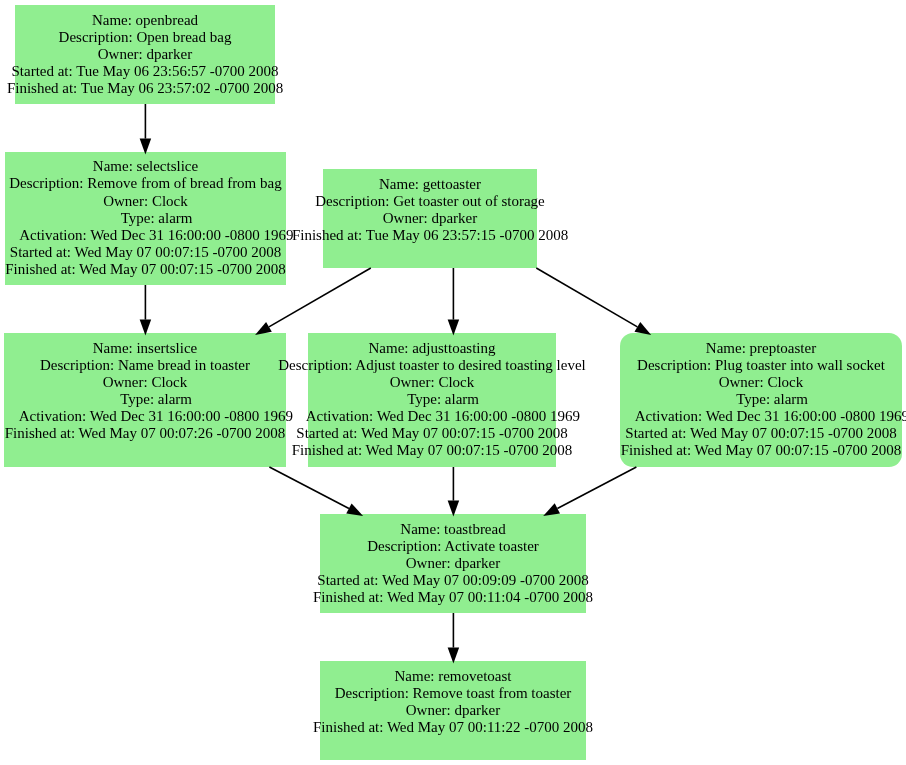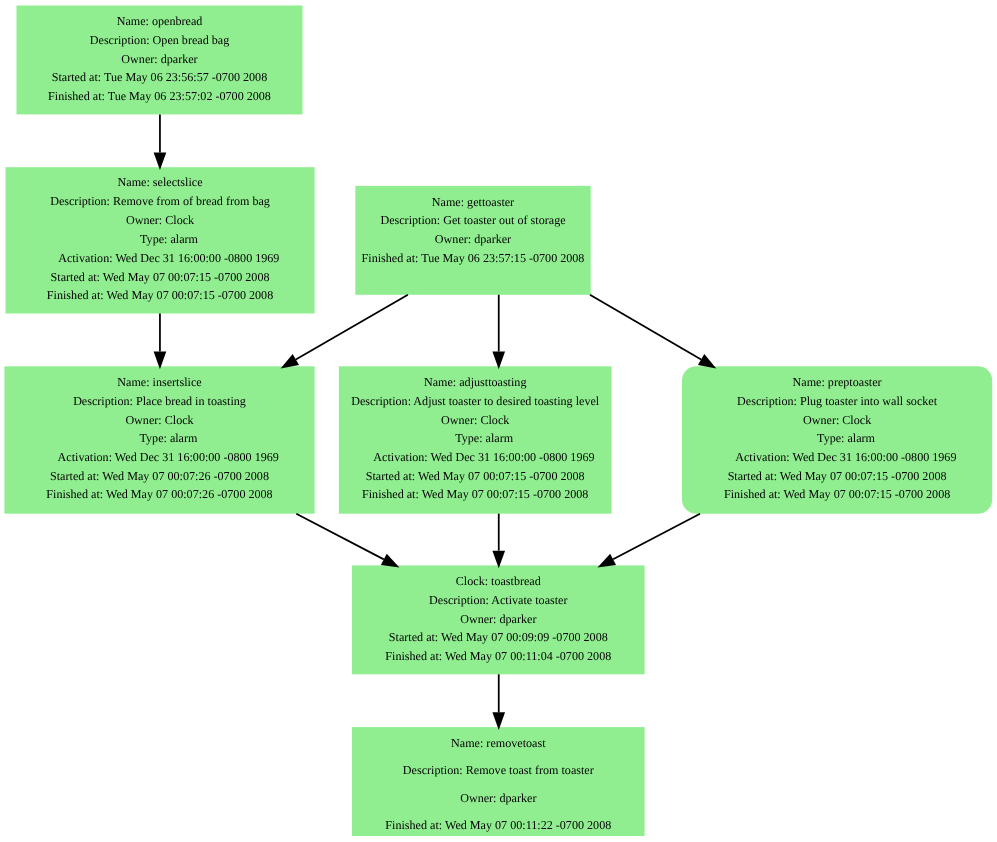--- a/index.html
+++ b/index.html
@@ -1,21 +1,21 @@
 <!DOCTYPE html>
 <html><head>
 <meta charset="utf-8">
 <style>
   html,body{margin:0;padding:0;}
   body{width:906px;height:765px;overflow:hidden;background:#ffffff;
        font-family:"Liberation Serif","DejaVu Serif",serif;}
   #graph{position:relative;width:906px;height:765px;background:#ffffff;}
   .node{position:absolute;box-sizing:border-box;background:#90ee90;
         display:flex;flex-direction:column;justify-content:flex-start;align-items:center;}
-  .node-line{font-size:11px;line-height:17.1px;color:#000000;
+  .node-line{font-size:15px;line-height:17.1px;color:#000000;
              white-space:pre;text-align:center;}
   svg#edges{position:absolute;left:0;top:0;width:906px;height:765px;pointer-events:none;}
   .edge-line{stroke:#000000;stroke-width:1.6;fill:none;}
   .edge-arrowhead{fill:#000000;stroke:none;}
 </style>
 </head>
 <body style="background: rgb(255, 255, 255);">
 
 <div id="graph">
 
@@ -37,25 +37,24 @@
         <div class="node-line">Finished at: Wed May 07 00:07:15 -0700 2008</div>
       </div>
       <div class="node" style="left: 323px; top: 169px; width: 214px; height: 99px; padding-top: 6.5px; background: rgb(144, 238, 144);">
         <div class="node-line">Name: gettoaster</div>
         <div class="node-line">Description: Get toaster out of storage</div>
         <div class="node-line">Owner: dparker</div>
         <div class="node-line">Finished at: Tue May 06 23:57:15 -0700 2008</div>
       </div>
       <div class="node" style="left: 4px; top: 333px; width: 282px; height: 134px; padding-top: 6.9px; background: rgb(144, 238, 144);">
         <div class="node-line">Name: insertslice</div>
-        <div class="node-line">Description: Place bread in toasting</div>
+        <div class="node-line">Description: Name bread in toaster</div>
         <div class="node-line">Owner: Clock</div>
         <div class="node-line">      Type: alarm</div>
         <div class="node-line">      Activation: Wed Dec 31 16:00:00 -0800 1969</div>
-        <div class="node-line">Started at: Wed May 07 00:07:26 -0700 2008</div>
         <div class="node-line">Finished at: Wed May 07 00:07:26 -0700 2008</div>
       </div>
       <div class="node" style="left: 308px; top: 333px; width: 248px; height: 134px; padding-top: 6.9px; background: rgb(144, 238, 144);">
         <div class="node-line">Name: adjusttoasting</div>
         <div class="node-line">Description: Adjust toaster to desired toasting level</div>
         <div class="node-line">Owner: Clock</div>
         <div class="node-line">      Type: alarm</div>
         <div class="node-line">      Activation: Wed Dec 31 16:00:00 -0800 1969</div>
         <div class="node-line">Started at: Wed May 07 00:07:15 -0700 2008</div>
         <div class="node-line">Finished at: Wed May 07 00:07:15 -0700 2008</div>
@@ -63,27 +62,27 @@
       <div class="node" style="left: 620px; top: 333px; width: 282px; height: 134px; padding-top: 6.9px; background: rgb(144, 238, 144); border-radius: 13px;">
         <div class="node-line">Name: preptoaster</div>
         <div class="node-line">Description: Plug toaster into wall socket</div>
         <div class="node-line">Owner: Clock</div>
         <div class="node-line">      Type: alarm</div>
         <div class="node-line">      Activation: Wed Dec 31 16:00:00 -0800 1969</div>
         <div class="node-line">Started at: Wed May 07 00:07:15 -0700 2008</div>
         <div class="node-line">Finished at: Wed May 07 00:07:15 -0700 2008</div>
       </div>
       <div class="node" style="left: 320px; top: 514px; width: 266px; height: 99px; padding-top: 6.5px; background: rgb(144, 238, 144);">
-        <div class="node-line">Clock: toastbread</div>
+        <div class="node-line">Name: toastbread</div>
         <div class="node-line">Description: Activate toaster</div>
         <div class="node-line">Owner: dparker</div>
         <div class="node-line">Started at: Wed May 07 00:09:09 -0700 2008</div>
         <div class="node-line">Finished at: Wed May 07 00:11:04 -0700 2008</div>
       </div>
-      <div class="node" style="left: 320px; top: 661px; width: 266px; height: 99px; padding-top: 6.5px; background: rgb(144, 238, 144); justify-content: space-between;">
+      <div class="node" style="left: 320px; top: 661px; width: 266px; height: 99px; padding-top: 6.5px; background: rgb(144, 238, 144);">
         <div class="node-line">Name: removetoast</div>
         <div class="node-line">Description: Remove toast from toaster</div>
         <div class="node-line">Owner: dparker</div>
         <div class="node-line">Finished at: Wed May 07 00:11:22 -0700 2008</div>
       </div>
     </div>
 
     <svg id="edges" viewBox="0 0 906 765" width="906" height="765">
       <g>
         <line class="edge-line" x1="145.4" y1="104" x2="145.4" y2="138.6" stroke="#000000"></line>

